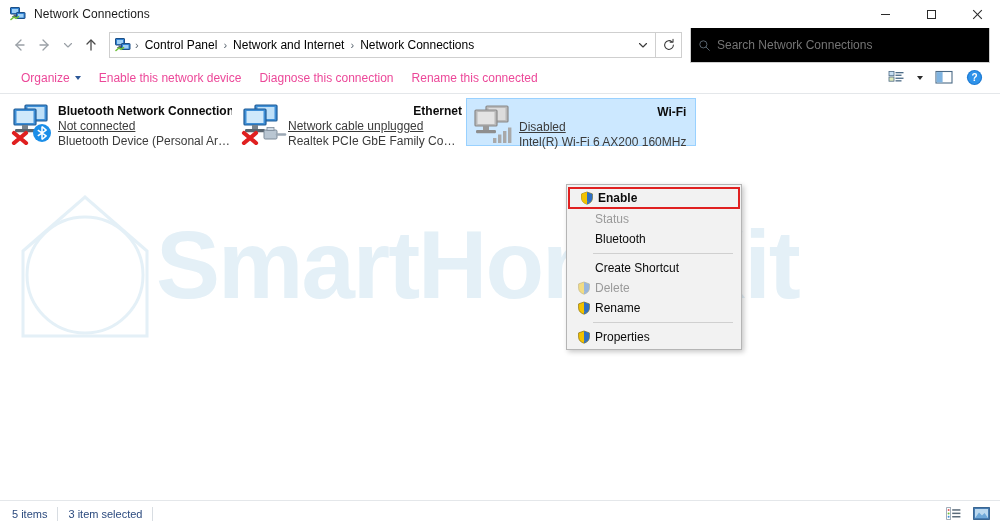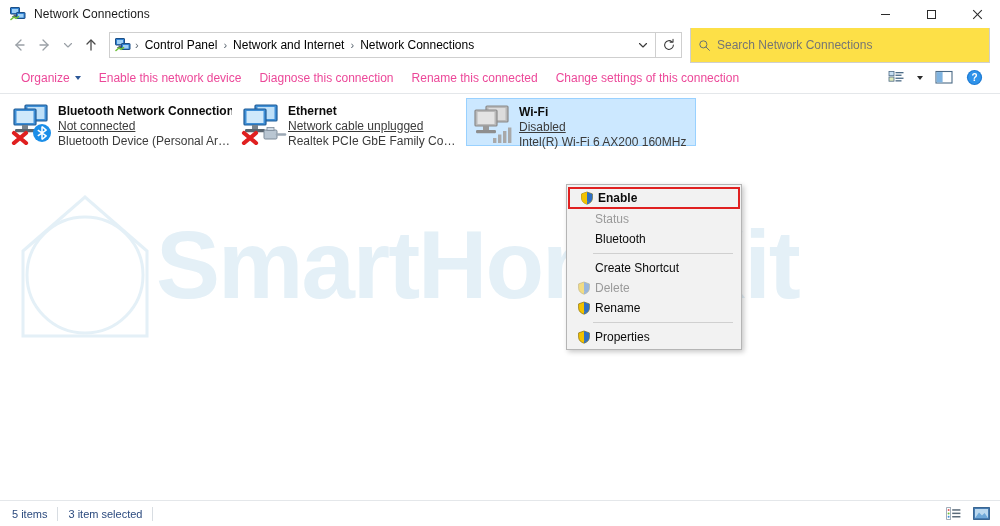--- a/index.html
+++ b/index.html
@@ -85,21 +85,21 @@
   }
   .refresh-btn {
     width: 26px; height: 26px; flex: 0 0 26px;
     border: 1px solid #cfcfcf; border-left: none;
     display: flex; align-items: center; justify-content: center;
     color: #3a3a3a; background: #fff;
   }
   .searchbox {
     flex: 0 0 300px;
     height: 36px; margin-left: 8px;
-    border: 1px solid #cfcfcf; background: #fde047;
+    border: 1px solid #cfcfcf; background: #000000;
     display: flex; align-items: center;
   }
   .search-ico {
     width: 26px; flex: 0 0 26px;
     display: flex; align-items: center; justify-content: center;
     color: #5d6a75;
   }
   .search-ph {
     font-size: 12px; color: #6e7781;
     flex: 1 1 auto; border: none; outline: none;
@@ -183,20 +183,21 @@
   }
   .conn-text {
     display: flex; flex-direction: column;
     padding-top: 3px;
     min-width: 0; overflow: hidden;
   }
   .conn-name {
     font-size: 12px; font-weight: bold;
     color: #0b0b0b; line-height: 15px;
     white-space: nowrap;
+    text-align: right;
   }
   .conn-status {
     font-size: 12px; color: #3b3b3b;
     line-height: 15px; white-space: nowrap; text-decoration: underline;
   }
   .conn-device {
     font-size: 12px; color: #3b3b3b;
     line-height: 15px; white-space: nowrap;
     overflow: hidden; text-overflow: ellipsis;
     max-width: 178px;
@@ -367,21 +368,20 @@
   </div>
 
   <div class="cmdbar">
     <div class="cmd-item">
       <span>Organize</span>
       <span class="cmd-caret"></span>
     </div>
     <div class="cmd-item">Enable this network device</div>
     <div class="cmd-item">Diagnose this connection</div>
     <div class="cmd-item">Rename this connected</div>
-    <div class="cmd-item">Change settings of this connection</div>
 
     <div class="cmd-right">
       <div class="cmd-ico-btn">
         <svg width="17" height="16" viewBox="0 0 17 16">
           <rect x="1" y="1.5" width="5" height="4.2" fill="#c9dff2" stroke="#4b6a86" stroke-width=".8"></rect>
           <rect x="1" y="7" width="5" height="4.2" fill="#dfe9b9" stroke="#4b6a86" stroke-width=".8"></rect>
           <rect x="7.5" y="2" width="8" height="1.3" fill="#4b6a86"></rect>
           <rect x="7.5" y="4.6" width="6" height="1.3" fill="#4b6a86"></rect>
           <rect x="7.5" y="7.6" width="8" height="1.3" fill="#4b6a86"></rect>
           <rect x="7.5" y="10.2" width="6" height="1.3" fill="#4b6a86"></rect>

